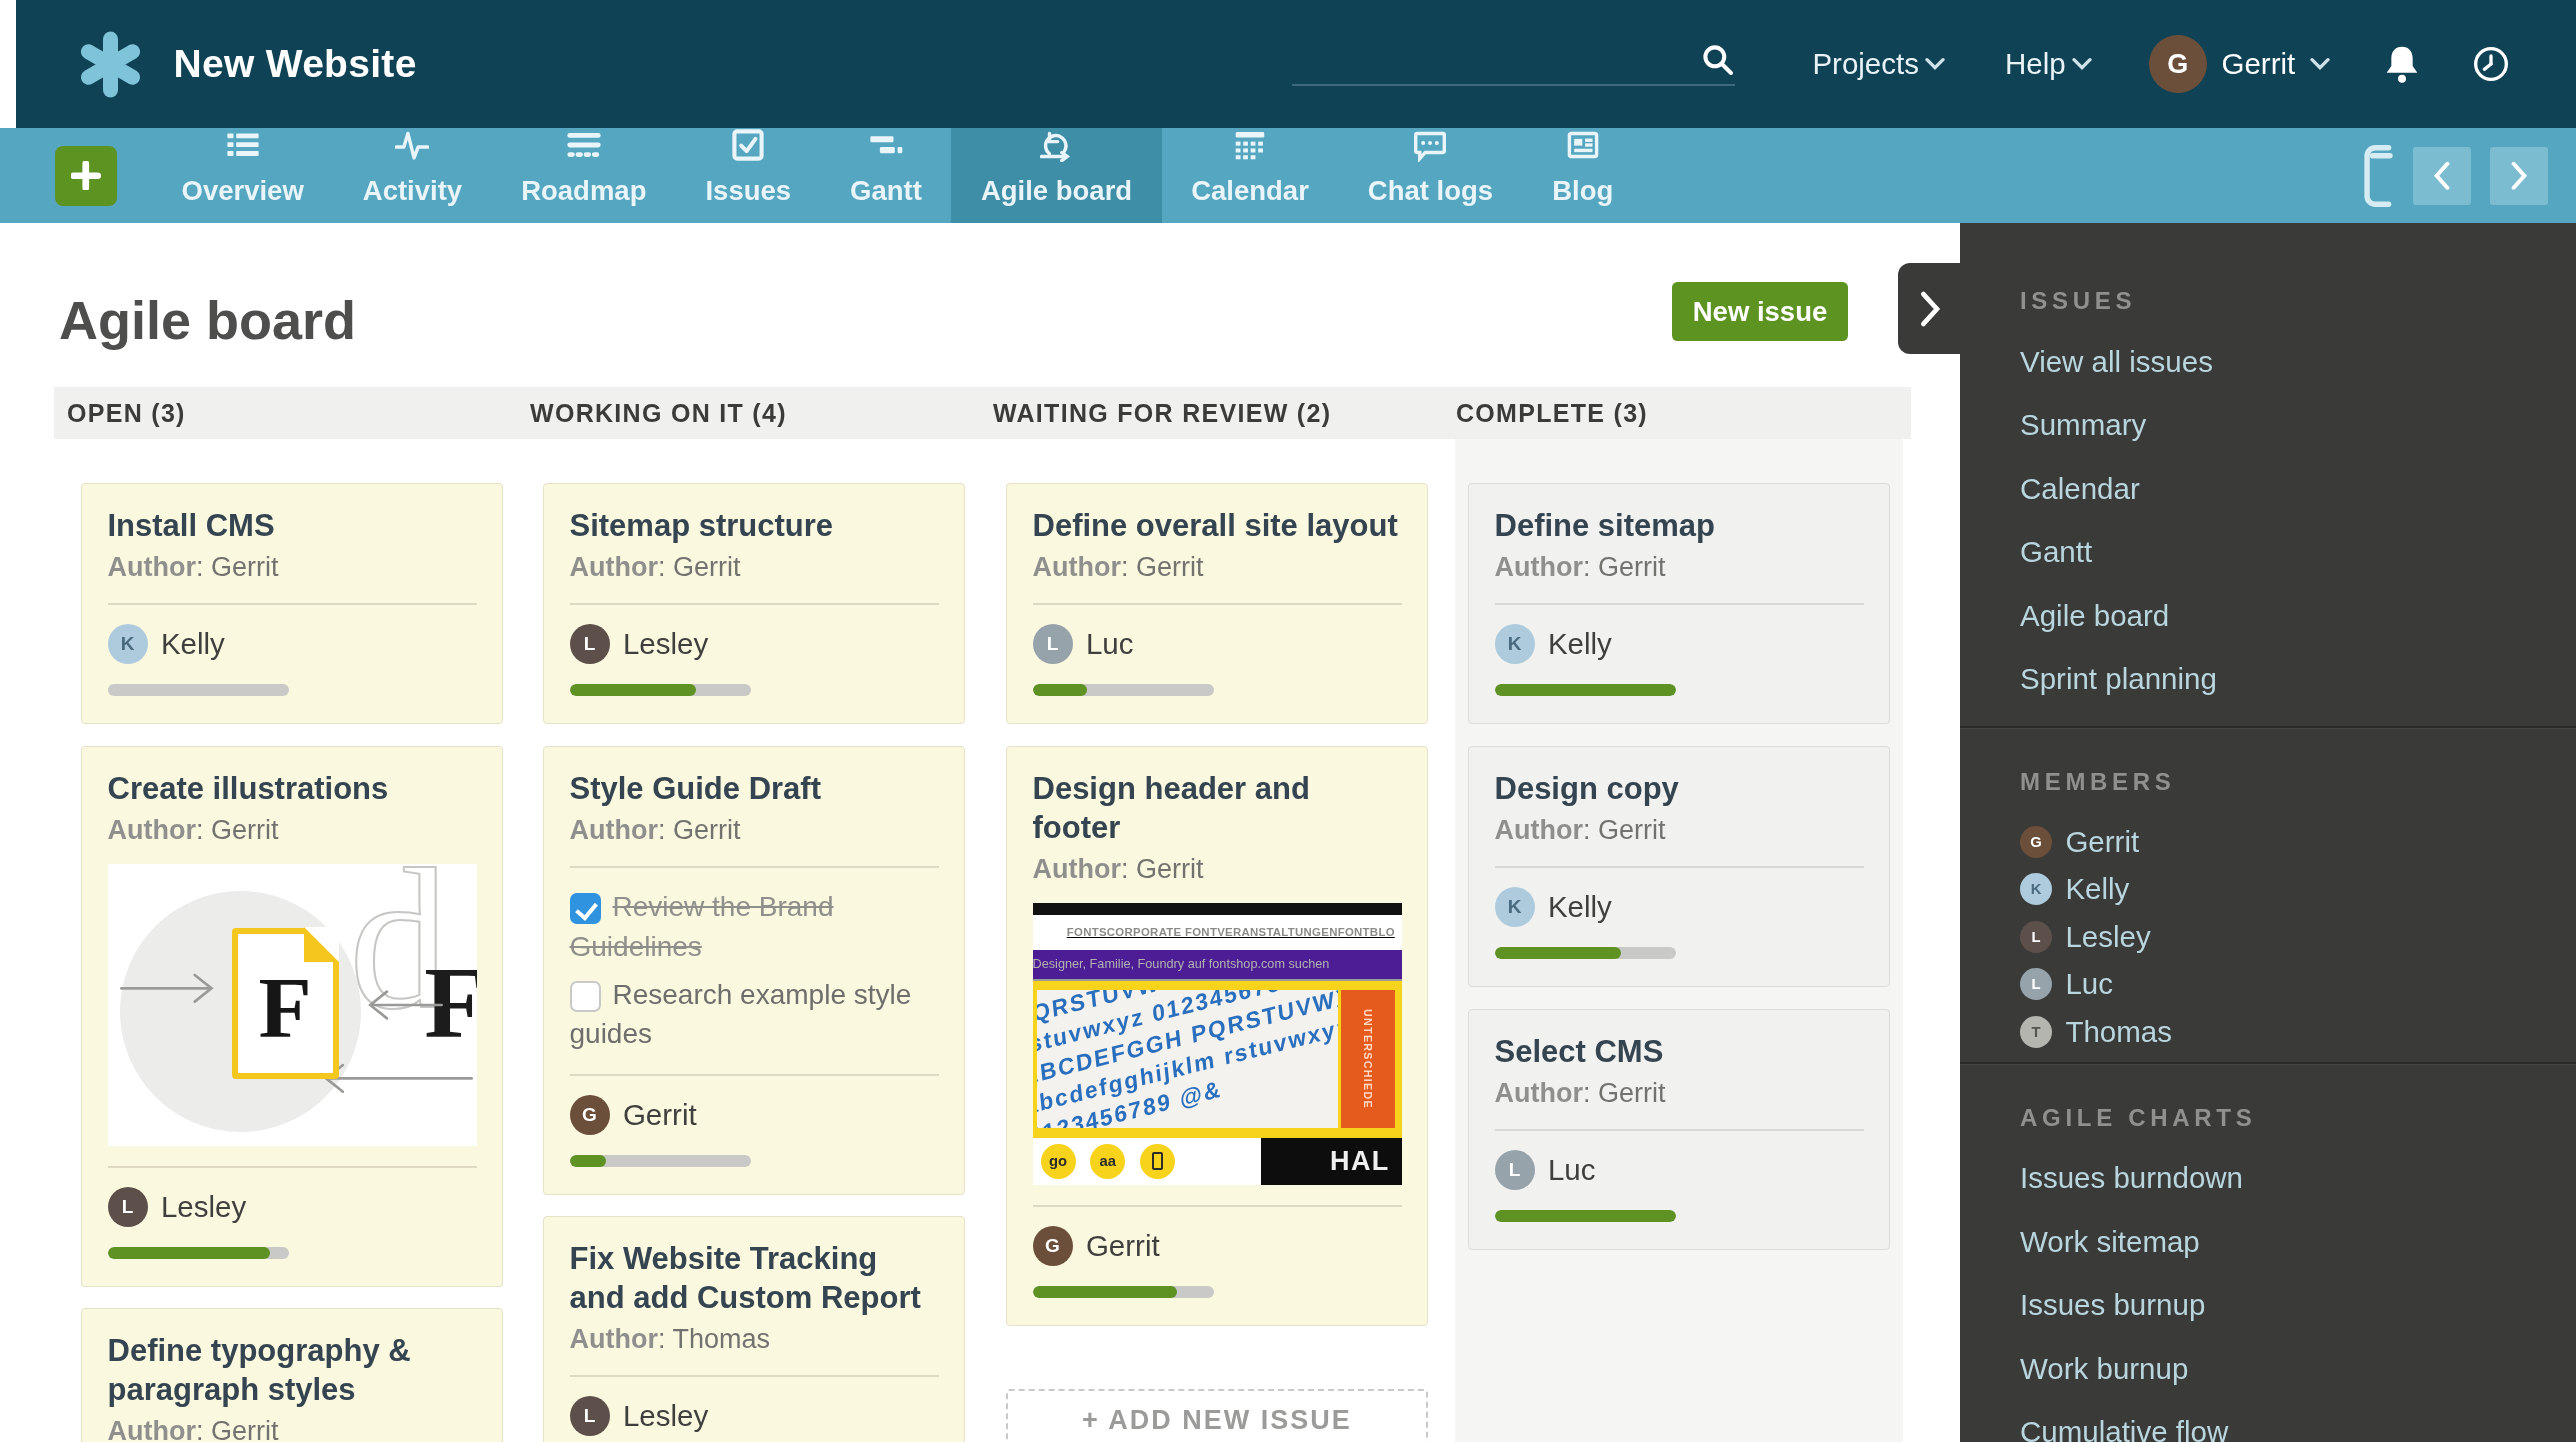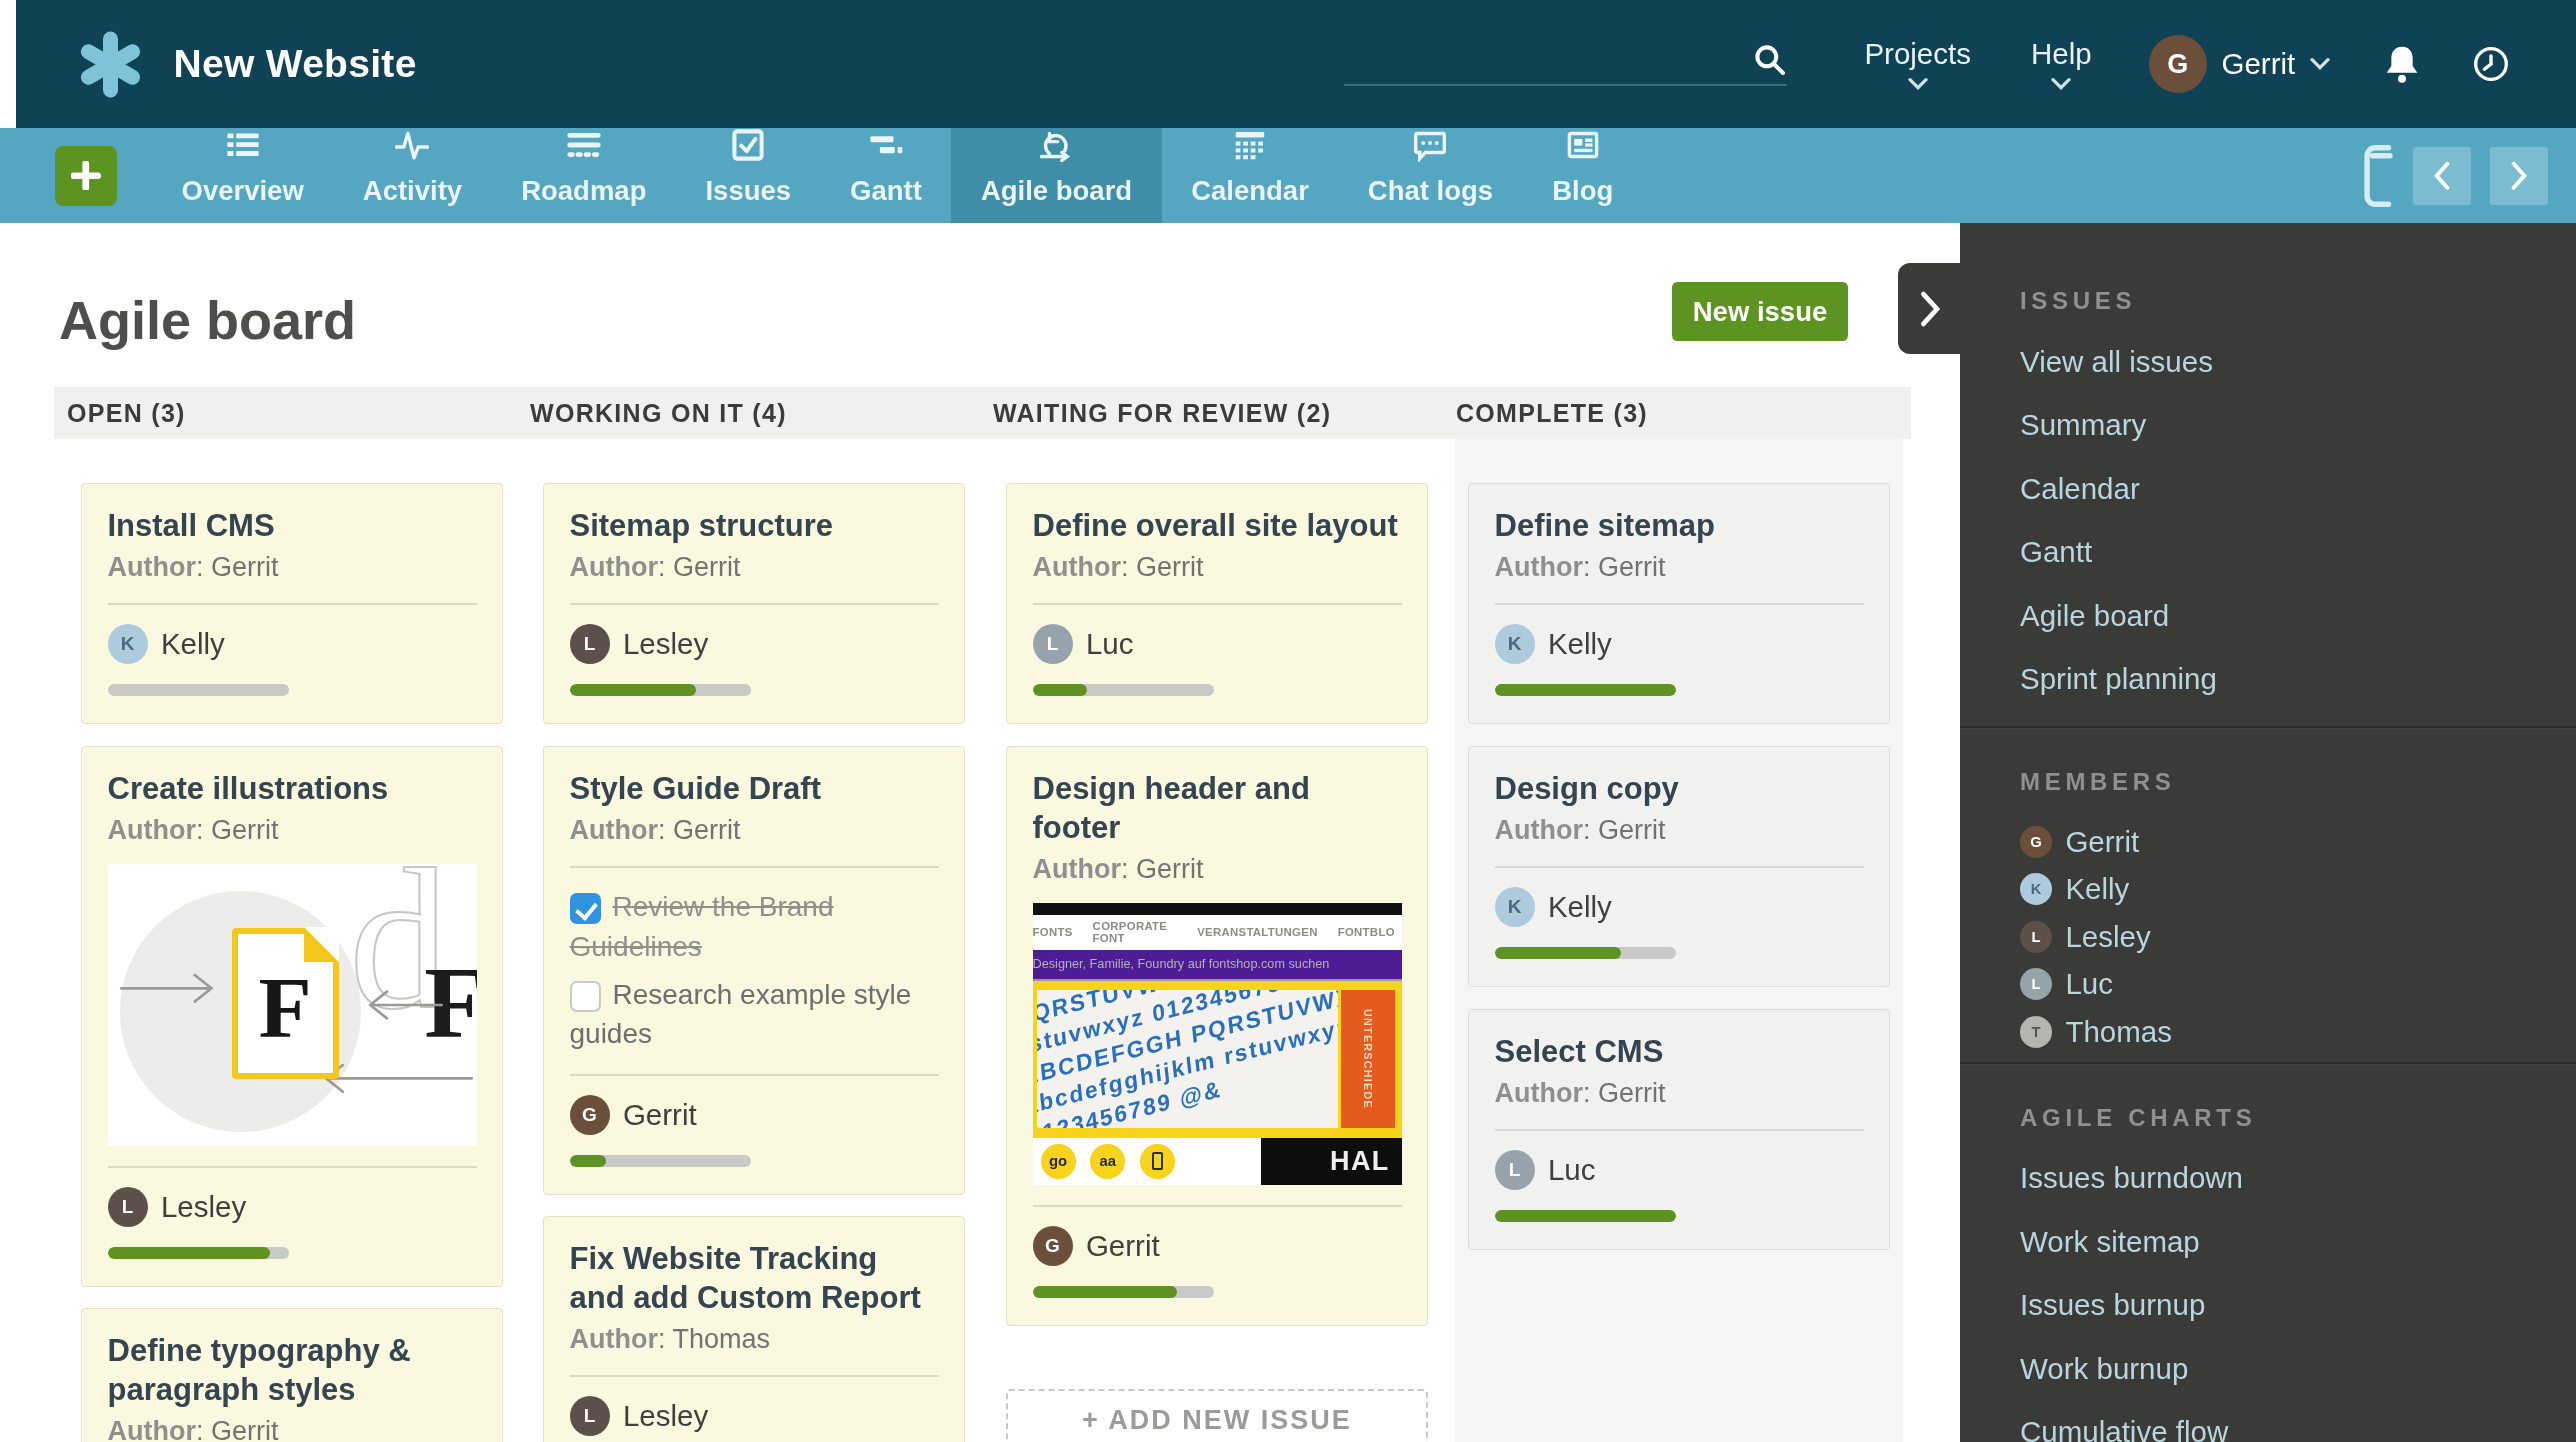--- a/index.html
+++ b/index.html
@@ -9,21 +9,21 @@
   
   .topbar { position:absolute; left:16px; top:0; width:2576px; height:128px;
     background:#0f4254; display:flex; align-items:center; padding:0 57px; }
   .brand { display:flex; align-items:center; gap:25.5px; }
   .logo { width:75px; height:75px; color:#7fc3d8; }
   .brand-title { color:#ffffff; font-size:39px; font-weight:bold; letter-spacing:0.3px; }
   .topbar-right { margin-left:auto; display:flex; align-items:center; }
   .search { display:flex; align-items:flex-end; width:443px; border-bottom:2.7px solid #3d6b7d; padding-bottom:6.7px; margin-right:47px; }
   .search input { flex:1; background:transparent; border:none; outline:none; color:#fff; font-size:27px; font-family:inherit; }
   .search-ic { width:35px; height:35px; color:#fff; flex:0 0 auto; }
-  .top-menu { display:flex; align-items:center; gap:6px; color:#e9f3f7; font-size:29.5px; margin:0 30px; cursor:pointer;flex-direction:column; }
+  .top-menu { display:flex; align-items:center; gap:6px; color:#e9f3f7; font-size:29.5px; margin:0 30px; cursor:pointer; }
   .caret { width:20px; height:13.4px; color:#cfe2ea; }
   .user-chip { display:flex; align-items:center; gap:14.8px; margin:0 27px; cursor:pointer; }
   .avatar { border-radius:50%; display:inline-flex; align-items:center; justify-content:center; font-weight:bold; }
   .avatar.hdr { width:58px; height:58px; font-size:27px; }
   .user-name { color:#ffffff; font-size:29.5px; }
   .icon-btn { background:none; border:none; color:#ffffff; margin:0 25.5px; cursor:pointer; }
   .icon-btn svg { width:38px; height:40px; display:block; }
 
   
   .projtabs { position:absolute; left:0; top:128px; width:2576px; height:95px;
@@ -89,21 +89,21 @@
   .illus-bg-letter { position:absolute; right:27px; top:-40px; font-family:"Liberation Serif", serif; font-size:201px; color:#ffffff;
     -webkit-text-stroke:2px #c6c6c4; text-shadow:0 0 0 #c6c6c4; }
   .illus-side-letter { position:absolute; right:-9.4px; top:81px; font-family:"Liberation Serif", serif; font-weight:bold; font-size:101px; color:#1c1c1c; }
   .illus-doc { position:absolute; left:124px; top:64px; width:107px; height:151px; background:#fff; border:6.7px solid #f5c61d; border-radius:4px;
     display:flex; align-items:center; justify-content:center; }
   .illus-doc span { font-family:"Liberation Serif", serif; font-weight:bold; font-size:87px; color:#161616; margin-top:9.4px; }
   .illus-doc .fold { position:absolute; right:-6.7px; top:-6.7px; width:0; height:0; border-style:solid; border-width:0 35px 35px 0; border-color:#fff #fff #f5c61d #f5c61d; }
   .illus-arrows { position:absolute; left:0; top:0; width:100%; height:100%; color:#9a9a98; }
 
   .web-topbar { height:12px; background:#111; }
-  .web-nav { height:35px; background:#fff; display:flex; align-items:center; justify-content:flex-end; gap:20px; padding-right:6.7px; }
+  .web-nav { height:35px; background:#fff; display:flex; align-items:center; justify-content:flex-end; padding-right:6.7px;text-decoration:underline; }
   .web-nav span { font-size:11.4px; font-weight:bold; color:#8b8b89; letter-spacing:0.3px; }
   .web-tagline { height:31px; background:#4c1d95; font-size:12.7px; color:#b3b3b1; display:flex; align-items:center; border-bottom:2.7px solid #9a9a98; }
   .web-banner { height:157px; background:#f7d31b; position:relative; padding:9.4px 0 9.4px 4px; }
   .web-photo { position:absolute; left:4px; top:9.4px; right:64px; bottom:9.4px; background:#f3f2ee; overflow:hidden; }
   .type-lines { position:absolute; left:-20px; top:-27px; transform:rotate(-14deg) skewX(-8deg); }
   .type-lines div { font-size:23px; font-weight:bold; color:#2a6fbe; letter-spacing:2px; white-space:nowrap; line-height:1.28; }
   .web-orange { position:absolute; right:6.7px; top:9.4px; width:54px; bottom:9.4px; background:#e55a1d; }
   .web-orange span { position:absolute; left:50%; top:50%; transform:translate(-50%,-50%) rotate(90deg); font-size:10.7px; font-weight:bold; color:#ffd9c4; letter-spacing:1.3px; white-space:nowrap; }
   .web-footer { height:47px; background:#fff; display:flex; align-items:center; gap:14.8px; padding-left:8px; position:relative; }
   .ycirc { width:35px; height:35px; border-radius:50%; background:#f7d31b; color:#2b2b29; font-weight:bold; font-size:14.8px;

